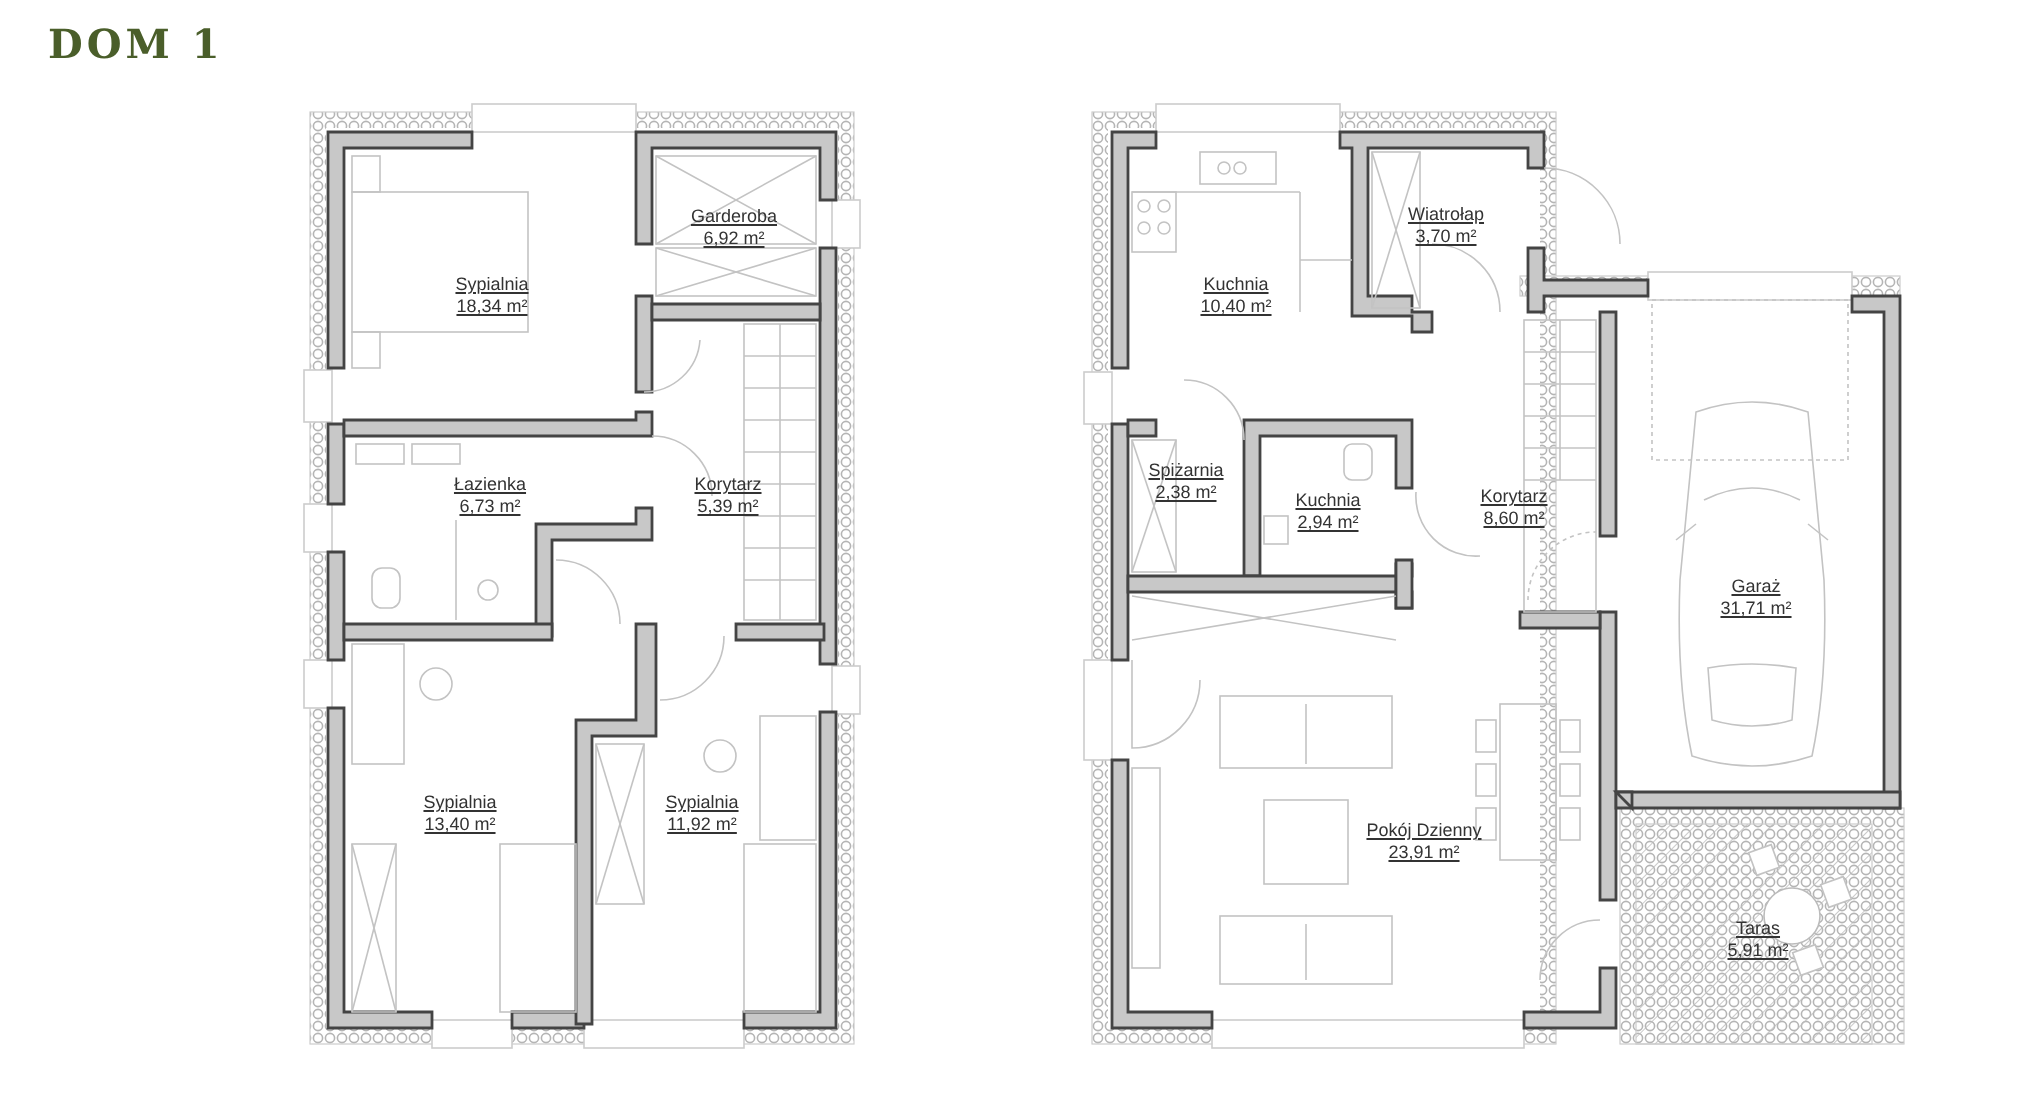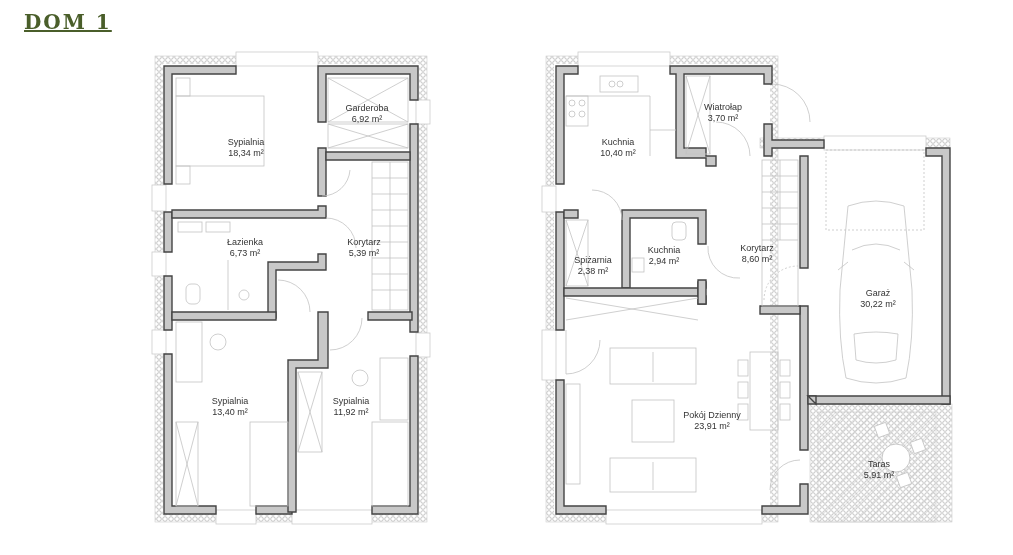--- a/index.html
+++ b/index.html
@@ -1,19 +1,19 @@
 <!DOCTYPE html>
 <html><head>
 <meta charset="utf-8">
 <style>
   html, body { margin:0; padding:0; background:#ffffff; }
   body { width:1013px; height:555px; position:relative; overflow:hidden; font-family:"Liberation Sans", sans-serif; }
-  .title { position:absolute; left:24px; top:10px; font-family:"DejaVu Serif", serif; font-weight:bold; font-size:20px; letter-spacing:2px; color:#4a5e2a;text-decoration:underline; }
+  .title { position:absolute; left:24px; top:10px; font-family:"DejaVu Serif", serif; font-weight:bold; font-size:20px; letter-spacing:2px; color:#4a5e2a; }
   svg.plan { position:absolute; left:0; top:0; }
-  .lbl { position:absolute; text-align:center; font-size:9px; line-height:11px; color:#333; transform:translateX(-50%); white-space:nowrap; }
+  .lbl { position:absolute; text-align:center; font-size:9px; line-height:11px; color:#333; transform:translateX(-50%); white-space:nowrap;text-decoration:underline; }
 </style>
 </head>
 <body>
 
 <div class="title">DOM 1</div>
 
 <svg class="plan" width="1013" height="555" viewBox="0 0 1013 555" xmlns="http://www.w3.org/2000/svg">
   <defs>
     <pattern id="ins" width="6" height="6" patternUnits="userSpaceOnUse">
       <rect width="6" height="6" fill="#fff"></rect>
@@ -236,35 +236,35 @@
 </div>
 
 <div class="lbl" style="left:618px; top:137px;">
   <div>Kuchnia</div>
   <div>10,40 m²</div>
 </div>
 <div class="lbl" style="left:723px; top:102px;">
   <div>Wiatrołap</div>
   <div>3,70 m²</div>
 </div>
-<div class="lbl" style="left:593px; top:255px;">
+<div class="lbl" style="left:593px; top:230px;">
   <div>Spiżarnia</div>
   <div>2,38 m²</div>
 </div>
 <div class="lbl" style="left:664px; top:245px;">
   <div>Kuchnia</div>
   <div>2,94 m²</div>
 </div>
 <div class="lbl" style="left:757px; top:243px;">
   <div>Korytarz</div>
   <div>8,60 m²</div>
 </div>
 <div class="lbl" style="left:878px; top:288px;text-align:center;">
   <div>Garaż</div>
-  <div>30,22 m²</div>
+  <div>31,71 m²</div>
 </div>
 <div class="lbl" style="left:712px; top:410px;">
   <div>Pokój Dzienny</div>
   <div>23,91 m²</div>
 </div>
 <div class="lbl" style="left:879px; top:459px;">
   <div>Taras</div>
   <div>5,91 m²</div>
 </div>
 

